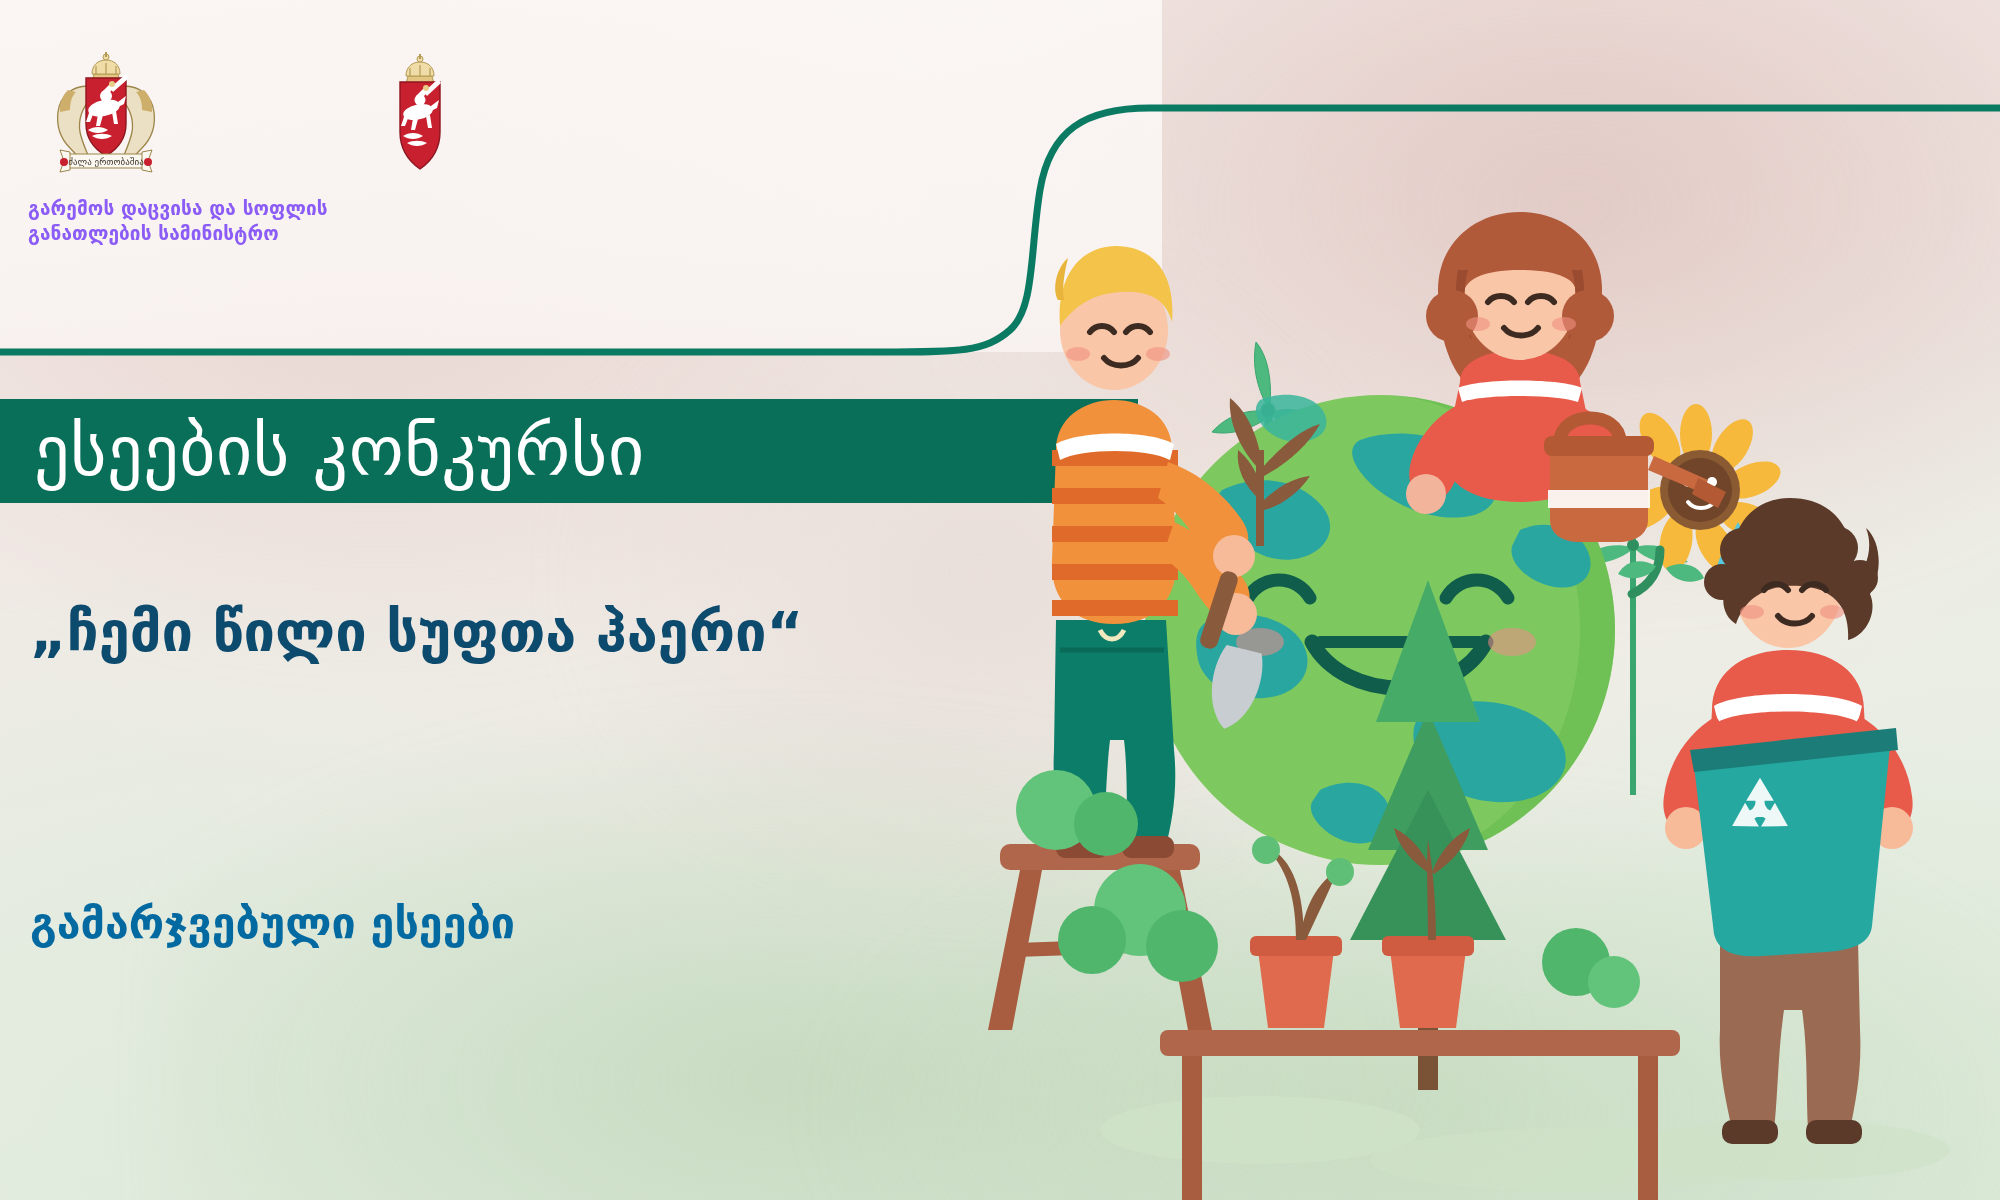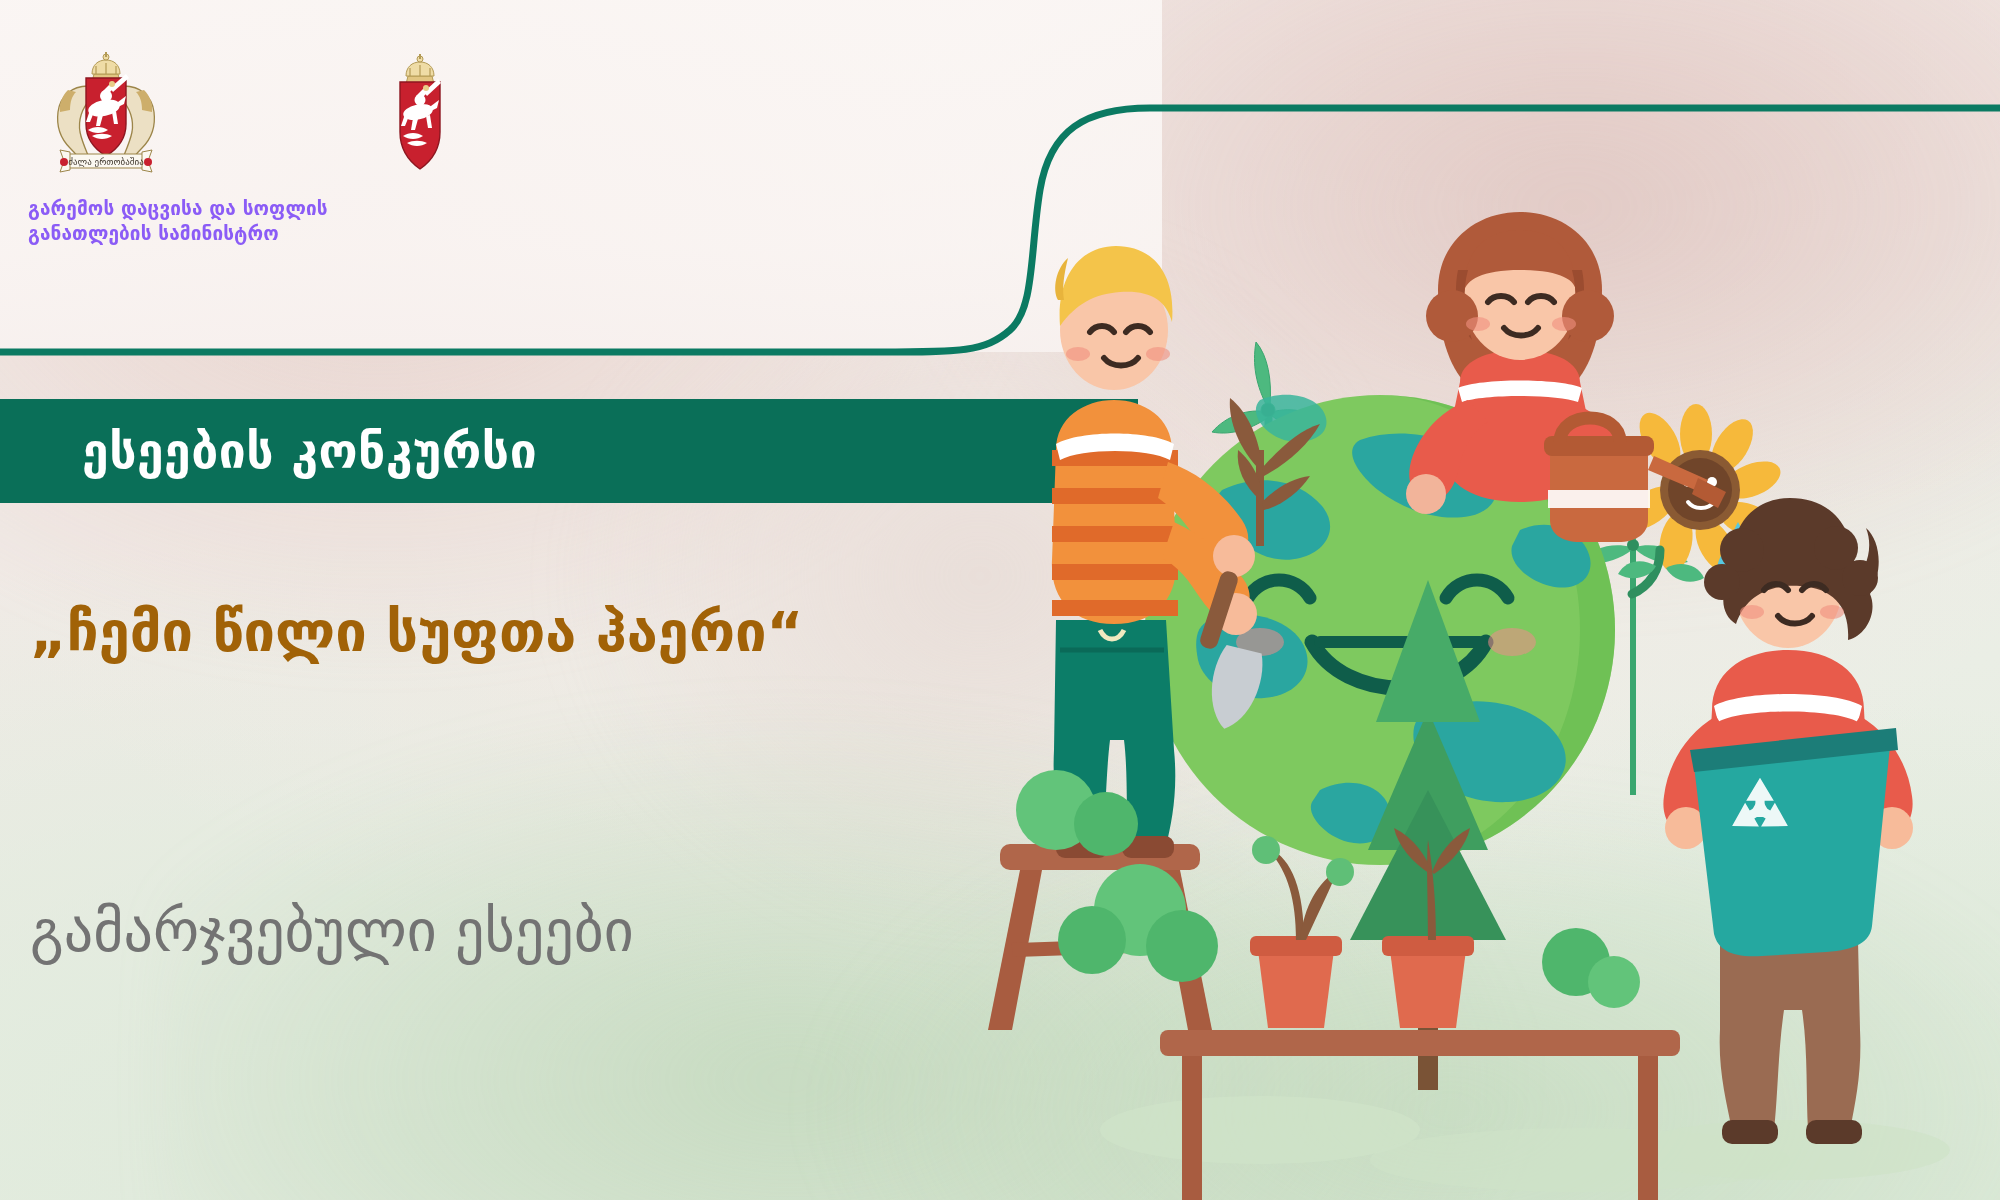--- a/index.html
+++ b/index.html
@@ -77,46 +77,45 @@
   }
 
   
   .title-banner{
     position:absolute; left:0; top:399px; width:1138px; height:104px;
     background:#0a6f58;
     display:flex; align-items:center;
   }
   .title-banner-text{
     color:#ffffff;
-    font-size:48px;
-    font-weight:700;
+    font-size:70px;
+    font-weight:400;
     letter-spacing:.5px;
     padding-left:34px;
     line-height:1;
     white-space:nowrap;
-    margin-left:48px;
   }
 
   
   .subtitle{
     position:absolute; left:30px; top:596px; width:1120px;
-    color:#a16207;
+    color:#0c4a6e;
     font-size:56px;
     font-weight:700;
     line-height:1.28;
   }
   .subtitle .l1{ display:block; white-space:nowrap; }
   .subtitle .l2{ display:block; white-space:nowrap; }
 
   
   .bottom-line{
     position:absolute; left:30px; top:900px; width:1120px;
-    color:#737373;
-    font-size:58px;
-    font-weight:400;
+    color:#0369a1;
+    font-size:43px;
+    font-weight:700;
     white-space:nowrap;
     line-height:1.1;
   }
 
   
   .illustration{
     position:absolute; right:0; top:150px; width:1040px; height:1050px;
   }
   .illustration svg{ width:100%; height:100%; display:block; }
 </style>

